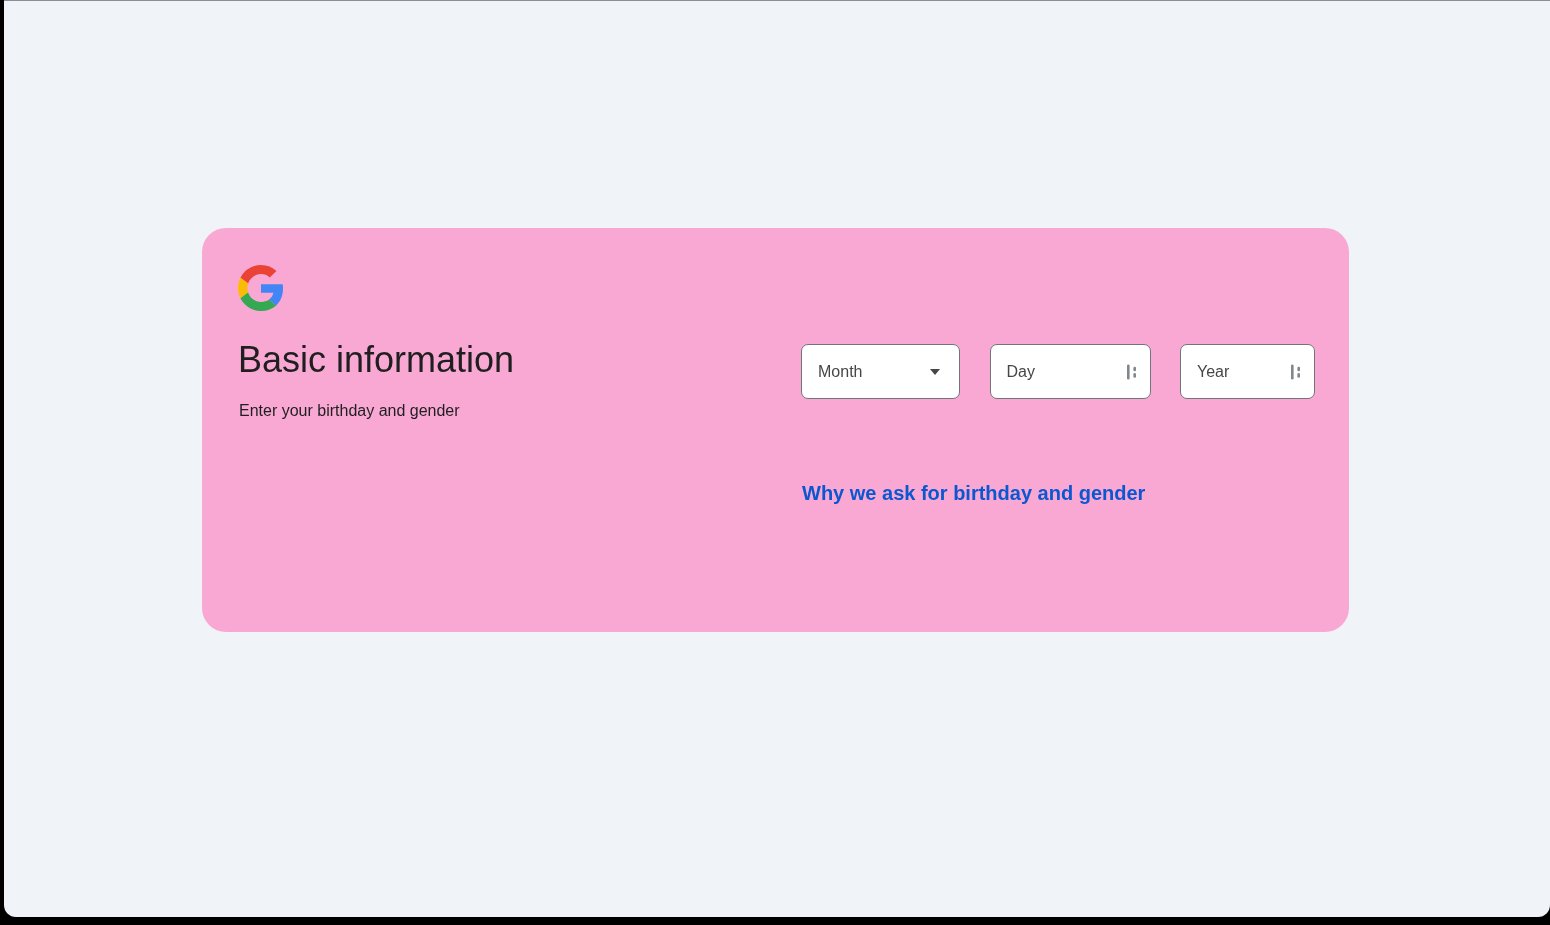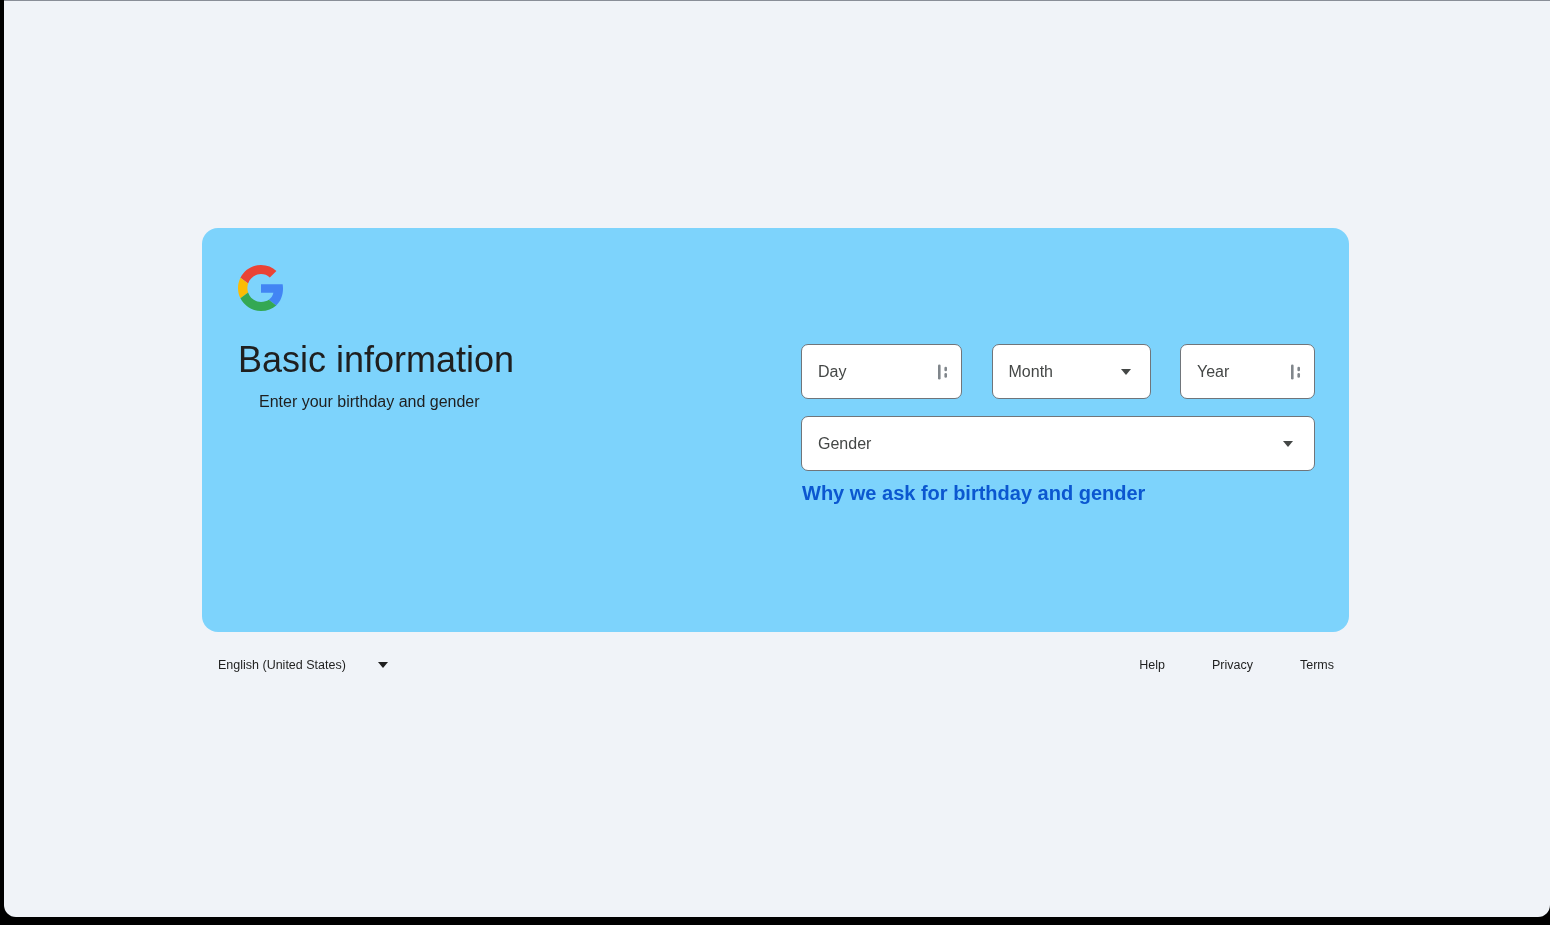--- a/index.html
+++ b/index.html
@@ -13,44 +13,43 @@
     position: absolute;
     left: 4px; top: 0; right: 0; bottom: 8px;
     background: #f0f3f8;
     border-radius: 0 0 12px 12px;
     border-top: 1px solid rgba(10,20,35,0.45);
   }
   .card {
     position: absolute;
     left: 198px; top: 227px;
     width: 1147px; height: 404px;
-    background: #7dd3fc;
-    border-radius: 16px;
+    background: #f9a8d4;
+    border-radius: 24px;
   }
   .google-logo {
     position: absolute;
     left: 36px; top: 37px;
     width: 46px; height: 46px;
   }
   .card-title {
     position: absolute;
     left: 36px; top: 110px;
     font-size: 36px;
     font-weight: 400;
     color: #1f1f1f;
     letter-spacing: 0;
     line-height: 1.2;
   }
   .card-subtitle {
     position: absolute;
-    left: 37px; top: 165px;
+    left: 37px; top: 174px;
     font-size: 16px;
     font-weight: 400;
     color: #1f1f1f;
-    margin-left: 20px;
   }
   .form-col {
     position: absolute;
     left: 599px; top: 0;
     width: 514px; height: 100%;
   }
   .birthday-row {
     position: absolute;
     left: 0; top: 116px;
     width: 514px; height: 55px;
@@ -165,60 +164,45 @@
       <path d="M24 48c6.48 0 11.93-2.13 15.89-5.81l-7.73-6c-2.15 1.45-4.92 2.3-8.16 2.3-6.26 0-11.57-4.22-13.47-9.91l-7.98 6.19C6.51 42.62 14.62 48 24 48z" fill="#34A853"></path>
     </svg>
 
     <h1 class="card-title">Basic information</h1>
     <div class="card-subtitle">Enter your birthday and gender</div>
 
     <div class="form-col">
 
       <div class="birthday-row">
 
+        <div class="field field-month" role="combobox" aria-haspopup="listbox">
+          <span class="field-label">Month</span>
+          <span class="caret-down"></span>
+        </div>
+
         <div class="field field-day">
           <input type="text" aria-label="Day" placeholder="Day" style="">
           <svg class="autofill-icon" viewBox="0 0 12 17" aria-hidden="true">
             <rect x="1" y="1" width="2.6" height="15" rx="1.3" fill="#80868b"></rect>
             <rect x="7.4" y="3.2" width="2.6" height="4.6" rx="1.3" fill="#80868b"></rect>
             <rect x="7.4" y="9.6" width="2.6" height="4.6" rx="1.3" fill="#80868b"></rect>
           </svg>
         </div>
 
-        <div class="field field-month" role="combobox" aria-haspopup="listbox">
-          <span class="field-label">Month</span>
-          <span class="caret-down"></span>
-        </div>
-
         <div class="field field-year">
           <input type="text" aria-label="Year" placeholder="Year" style="">
           <svg class="autofill-icon" viewBox="0 0 12 17" aria-hidden="true">
             <rect x="1" y="1" width="2.6" height="15" rx="1.3" fill="#80868b"></rect>
             <rect x="7.4" y="3.2" width="2.6" height="4.6" rx="1.3" fill="#80868b"></rect>
             <rect x="7.4" y="9.6" width="2.6" height="4.6" rx="1.3" fill="#80868b"></rect>
           </svg>
         </div>
 
       </div>
 
-      <div class="field field-gender" role="combobox" aria-haspopup="listbox">
-        <span class="field-label">Gender</span>
-        <span class="caret-down"></span>
-      </div>
 
       <a class="info-link" href="#">Why we ask for birthday and gender</a>
 
     </div>
   </div>
 
-  <div class="footer">
-    <div class="language-selector" role="combobox" aria-haspopup="listbox">
-      <span class="language-label">English (United States)</span>
-      <span class="caret-down"></span>
-    </div>
-    <div class="footer-links">
-      <a class="footer-link" href="#">Help</a>
-      <a class="footer-link" href="#">Privacy</a>
-      <a class="footer-link" href="#">Terms</a>
-    </div>
-  </div>
 
 </div>
 
 </body></html>

